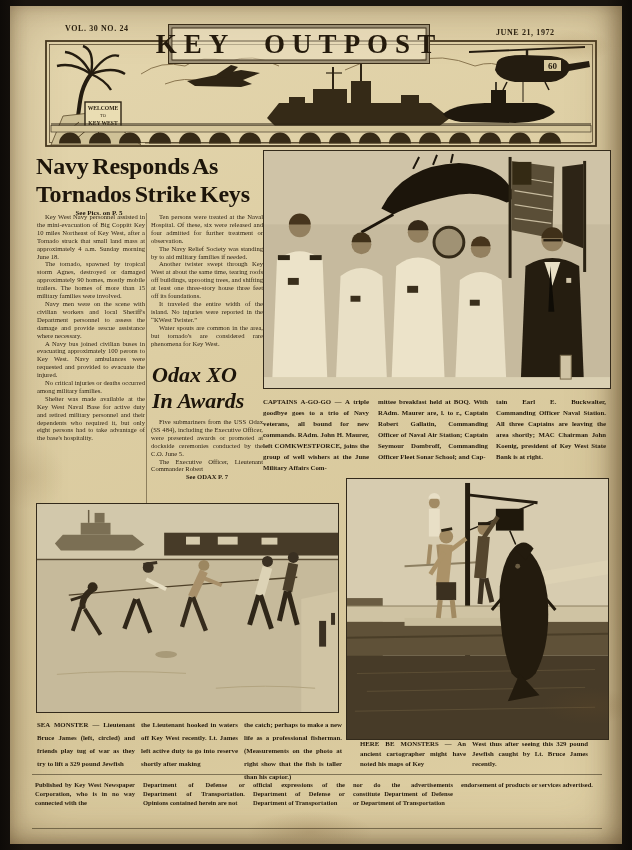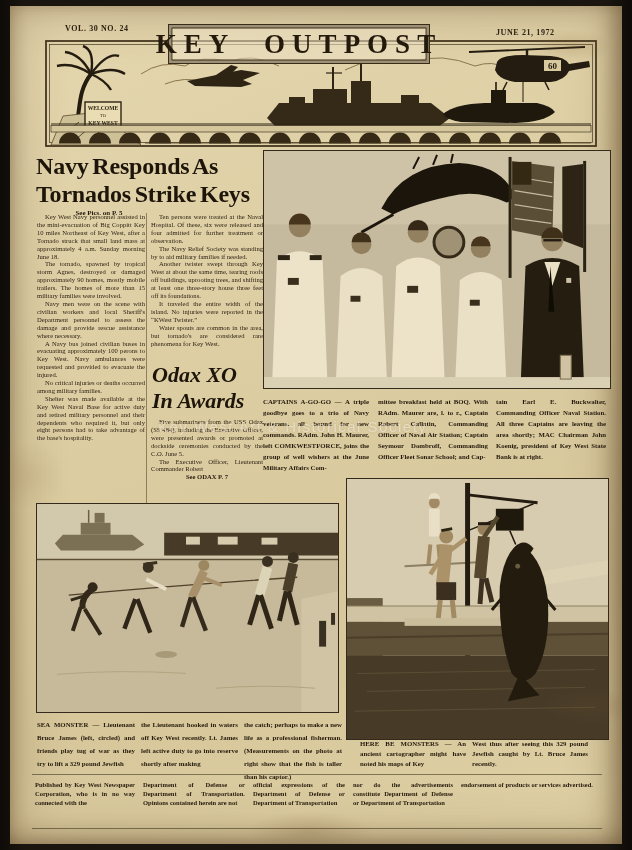--- a/index.html
+++ b/index.html
@@ -354,15 +354,14 @@
   <div class="cap cap3" style="left:462px; top:733px; width:116px;">West thus after seeing this 329 pound Jewfish caught by Lt. Bruce James recently.</div>
 
   <div class="hrule" style="left:22px; top:768px; width:570px;"></div>
   <div class="foot" style="left:25px;  top:774px; width:100px;">Published by Key West Newspaper Corporation, who is in no way connected with the</div>
   <div class="foot" style="left:133px; top:774px; width:102px;">Department of Defense or Department of Transportation. Opinions contained herein are not</div>
   <div class="foot" style="left:243px; top:774px; width:92px;">official expressions of the Department of Defense or Department of Transportation</div>
   <div class="foot" style="left:343px; top:774px; width:100px;">nor do the advertisements constitute Department of Defense or Department of Transportation</div>
   <div class="foot" style="left:451px; top:774px; width:142px;">endorsement of products or services advertised.</div>
   <div class="hrule" style="left:22px; top:822px; width:570px;"></div>
 
-  <div class="abs" id="watermark">Key West Art &amp; Historical Society</div>
   <div class="abs" id="stains"></div>
 </div>
 
 </body></html>

